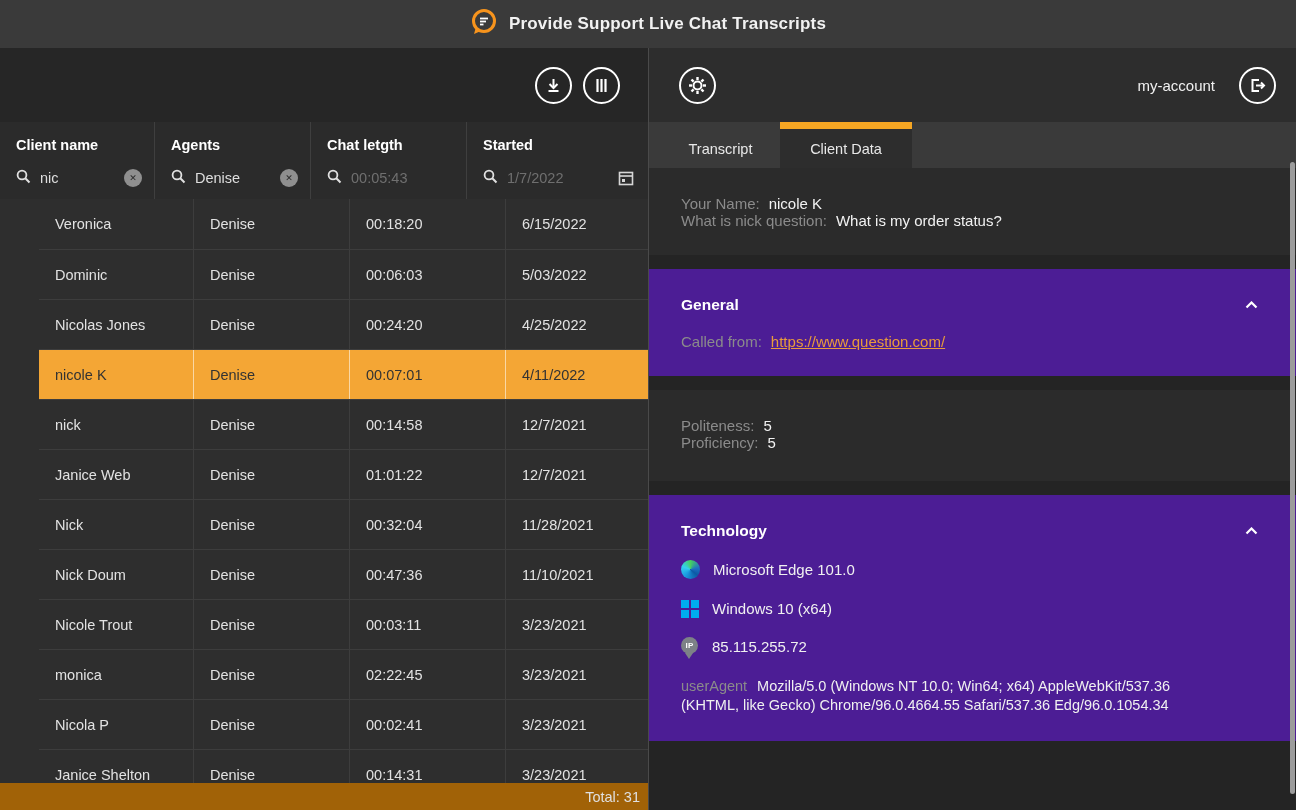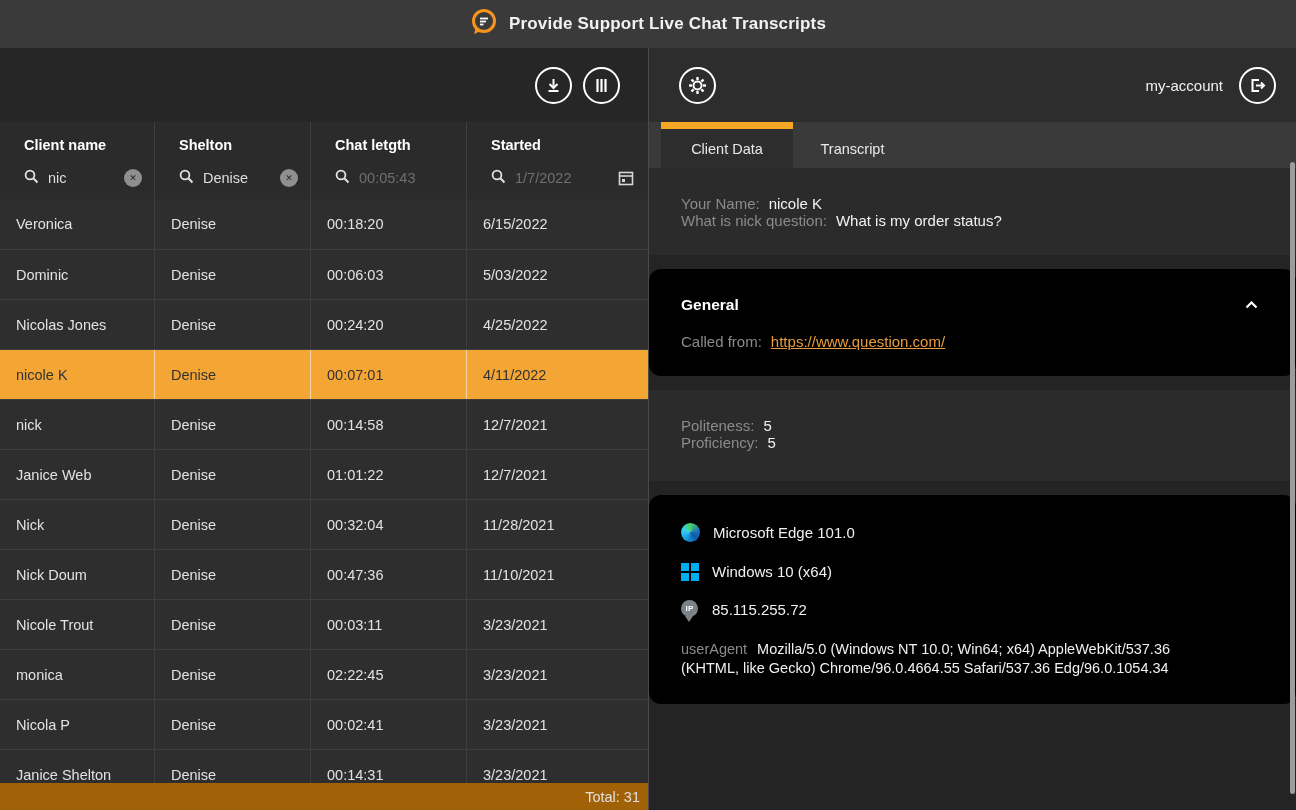--- a/index.html
+++ b/index.html
@@ -16,53 +16,53 @@
 
   
   .circle-btn { width:37px; height:37px; border:2px solid #fff; border-radius:50%; display:flex; align-items:center; justify-content:center; cursor:pointer; flex:0 0 auto; }
   .circle-btn svg { display:block; }
 
   
   .left-panel { width:648px; background:#2e2e2e; display:flex; flex-direction:column; position:relative; overflow:hidden; }
   .left-toolbar { height:74px; background:#262626; display:flex; align-items:center; justify-content:flex-end; gap:11px; padding-right:28px; flex:0 0 auto; }
 
   .thead { display:grid; grid-template-columns:155px 156px 156px 181px; background:#2b2b2b; flex:0 0 auto; }
-  .th { border-right:1px solid #3f3f3f; padding:15px 10px 10px 24px; }
+  .th { border-right:1px solid #3f3f3f; padding:15px 10px 10px 16px; }
   .th:last-child { border-right:none; }
   .th-label { font-size:14.5px; font-weight:700; color:#fff; display:block; margin-bottom:14px; }
   .filter { display:flex; align-items:center; gap:9px; height:22px; }
   .filter-text { font-size:14.5px; color:#dedede; flex:1; white-space:nowrap; overflow:hidden; }
   .filter-text.placeholder { color:#6f6f6f; }
   .clear-btn { width:18px; height:18px; border-radius:50%; background:#8f8f8f; color:#2b2b2b; display:flex; align-items:center; justify-content:center; cursor:pointer; flex:0 0 auto; margin-right:2px; }
   .clear-btn::before { content:"✕"; font-size:9px; font-weight:700; line-height:1; }
 
-  .tbody { flex:1; overflow:hidden; }
+  .tbody { flex:1; overflow:hidden;padding-left:39px; }
   .trow { display:grid; grid-template-columns:155px 156px 156px 181px; height:50px; border-top:1px solid #3d3d3d; }
   .trow:first-child { border-top:none; }
   .td { display:flex; align-items:center; padding-left:16px; font-size:14.5px; color:#e2e2e2; border-right:1px solid #3d3d3d; white-space:nowrap; overflow:hidden; }
   .td:last-child { border-right:none; }
   .trow.selected { background:#f4a635; }
   .trow.selected .td { color:#333; border-right-color:rgba(255,255,255,.55); }
 
   .left-footer { position:absolute; left:0; right:0; bottom:0; height:27px; background:#a16207; display:flex; align-items:center; justify-content:flex-end; padding-right:8px; font-size:14.5px; color:#e0e0e0; }
 
   
   .right-panel { width:648px; background:#2d2d2d; border-left:1px solid #4a4a4a; display:flex; flex-direction:column; position:relative; overflow:hidden; }
   .right-toolbar { height:74px; background:#2d2d2d; display:flex; align-items:center; padding:0 20px 0 30px; flex:0 0 auto; }
   .toolbar-spacer { flex:1; }
-  .account-label { font-size:15px; color:#f0f0f0; margin-right:16px; }
+  .account-label { font-size:15px; color:#f0f0f0; margin-right:24px; }
 
   .tab-bar { height:46px; background:#3a3a3a; display:flex; align-items:stretch; padding-left:12px; flex:0 0 auto; }
   .tab { width:119px; display:flex; align-items:center; justify-content:center; font-size:14.5px; color:#e8e8e8; cursor:pointer; border-top:7px solid transparent; }
   .tab.active { width:132px; background:#2d2d2d; border-top:7px solid #f5a623; }
 
   .panel-content { flex:1; overflow:hidden; background:#242424; }
   .section { padding:27px 36px 26px 32px; }
   .section.shade-a { background:#2b2b2b; }
-  .section.shade-b { background:#000000;border-radius:12px; }
+  .section.shade-b { background:#4c1d95; }
   .section-gap { height:14px; background:#242424; }
   .section-header { display:flex; align-items:center; justify-content:space-between; margin-bottom:19px; }
   .section-title { font-size:15.5px; font-weight:700; color:#fff; }
   .collapse-btn { cursor:pointer; display:flex; align-items:center; padding:2px; }
 
   .field { display:flex; align-items:baseline; gap:9px; font-size:15px; }
   .field:first-of-type { margin-top:0; }
   .field-label { color:#8b8b8b; }
   .field-value { color:#f2f2f2; }
   .link { color:#e89b3c; text-decoration:underline; }
@@ -135,21 +135,21 @@
                   <circle cx="6" cy="6" r="4.4" fill="none" stroke="#e0e0e0" stroke-width="1.8"></circle>
                   <line x1="9.3" y1="9.3" x2="13.5" y2="13.5" stroke="#e0e0e0" stroke-width="2"></line>
                 </svg>
             </span>
             <span class="filter-text">nic</span>
             <span class="clear-btn"></span>
           </div>
         </div>
 
         <div class="th">
-          <span class="th-label">Shelton</span>
+          <span class="th-label">Agents</span>
           <div class="filter">
             <span>
               <svg width="15" height="15" viewBox="0 0 15 15">
                   <circle cx="6" cy="6" r="4.4" fill="none" stroke="#e0e0e0" stroke-width="1.8"></circle>
                   <line x1="9.3" y1="9.3" x2="13.5" y2="13.5" stroke="#e0e0e0" stroke-width="2"></line>
                 </svg>
             </span>
             <span class="filter-text">Denise</span>
             <span class="clear-btn"></span>
           </div>
@@ -303,22 +303,22 @@
         <span class="circle-btn">
           <svg width="19" height="19" viewBox="0 0 19 19">
             <path d="M11 4 H4.5 V15 H11" fill="none" stroke="#fff" stroke-width="2"></path>
             <line x1="8" y1="9.5" x2="16" y2="9.5" stroke="#fff" stroke-width="2"></line>
             <path d="M13 6.5 L16 9.5 L13 12.5" fill="none" stroke="#fff" stroke-width="2"></path>
           </svg>
         </span>
       </div>
 
       <div class="tab-bar">
+        <div class="tab">Transcript</div>
         <div class="tab active">Client Data</div>
-        <div class="tab">Transcript</div>
       </div>
 
       <div class="panel-content">
 
         <div class="section shade-a">
           <div class="field">
             <span class="field-label">Your Name:</span>
             <span class="field-value">nicole K</span>
           </div>
           <div class="field">
@@ -353,20 +353,28 @@
           </div>
           <div class="field">
             <span class="field-label">Proficiency:</span>
             <span class="field-value">5</span>
           </div>
         </div>
 
         <div class="section-gap"></div>
 
         <div class="section shade-b">
+          <div class="section-header" style="margin-bottom:15px;">
+            <span class="section-title">Technology</span>
+            <span class="collapse-btn">
+              <svg width="13" height="8" viewBox="0 0 13 8">
+                  <path d="M1.5 6.5 L6.5 1.5 L11.5 6.5" fill="none" stroke="#fff" stroke-width="2.2"></path>
+                </svg>
+            </span>
+          </div>
 
           <div class="tech-item">
             <span class="edge-icon"></span>
             <span>Microsoft Edge 101.0</span>
           </div>
 
           <div class="tech-item">
             <span class="win-icon">
                 <i></i>
                 <i></i>

